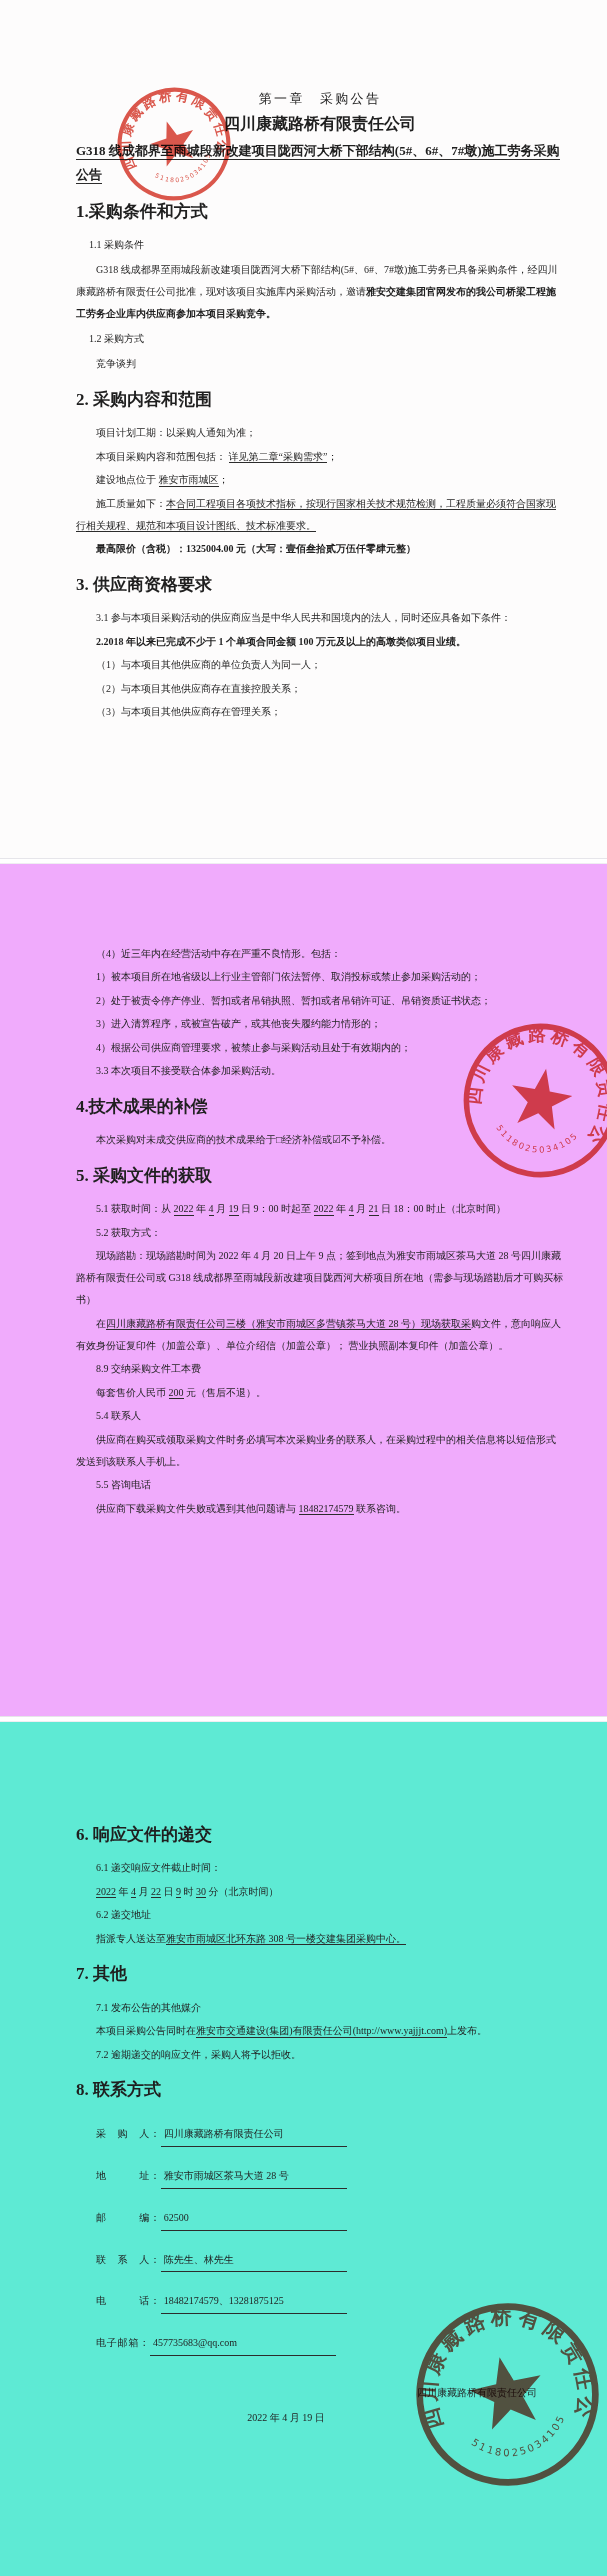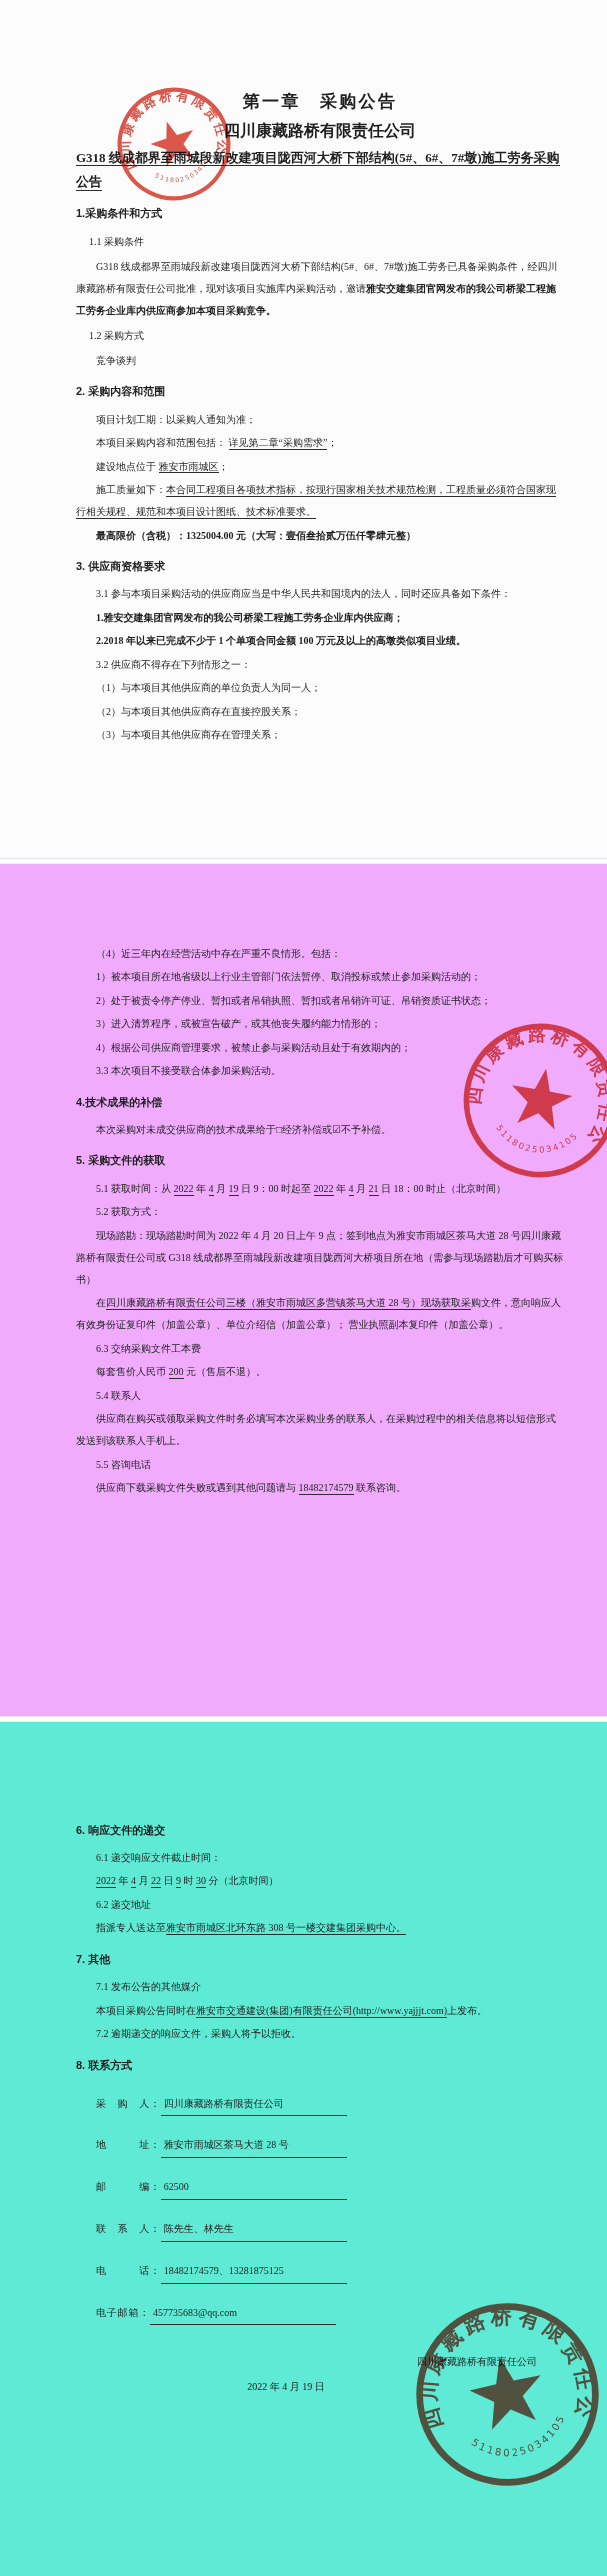--- a/index.html
+++ b/index.html
@@ -13,29 +13,29 @@
   .doc{width:607px}
   .page{position:relative;width:607px;overflow:hidden}
   .page-1{height:858px;background:#fdfcfc;padding:88px 43px 0 76px}
   .page-2{height:852px;background:#f0abfc;padding:77px 43px 0 76px}
   .page-3{height:855px;background:#5eead4;padding:88px 43px 0 76px}
   .page-gap{height:6px;background:#ffffff;border-top:0.8px solid #e6e5ea;border-bottom:0.8px solid #efeef2}
 
   .blk{font-size:10px;line-height:2.2}
   .p{text-indent:2em;margin:1.5px 0}
   .sub{text-indent:1.3em;margin:3px 0}
-  .title-chapter{text-align:center;text-indent:0;font-weight:bold;font-size:17px;letter-spacing:2.3px;line-height:1.7}
+  .title-chapter{text-align:center;text-indent:0;font-weight:normal;font-size:13px;letter-spacing:2.3px;line-height:1.7}
   .title-company{
     text-align:center;text-indent:0;font-weight:bold;font-size:16px;line-height:1.8;
     font-family:"Liberation Sans","DejaVu Sans",sans-serif;
   }
   .title-announce{text-align:left;text-indent:0;font-weight:bold;font-size:13px;line-height:1.85;margin-bottom:3px}
   .h1{
-    font-family:Liberation Sans, sans-serif;
-    font-weight:bold;font-size:11px;line-height:1.7;
+    font-family:Liberation Serif, serif;
+    font-weight:bold;font-size:17px;line-height:1.7;
     margin:10.6px 0 7.6px;text-indent:0;
   }
   .pagenum{text-align:center;text-indent:0;margin-top:18px;font-size:10.6px}
   .u{border-bottom:0.8px solid #2c2c2c;padding-bottom:0.8px}
   .b{font-weight:bold}
 
   .row{margin:18px 0;text-indent:2em}
   .row .lbl{letter-spacing:0.8px}
   .row .val{border-bottom:0.8px solid #2c2c2c;display:inline-block;min-width:186px;text-indent:0;padding:0 3px 0.8px 3px}
 
@@ -66,23 +66,21 @@
         <div class="blk sub"><span>1.2 采购方式</span></div>
         <div class="blk p"><span>竞争谈判</span></div>
         <div class="blk h1"><span>2. 采购内容和范围</span></div>
         <div class="blk p"><span>项目计划工期：以采购人通知为准；</span></div>
         <div class="blk p"><span>本项目采购内容和范围包括： </span><span class="u">详见第二章“采购需求”</span><span>；</span></div>
         <div class="blk p"><span>建设地点位于 </span><span class="u">雅安市雨城区</span><span>；</span></div>
         <div class="blk p"><span>施工质量如下：</span><span class="u">本合同工程项目各项技术指标，按现行国家相关技术规范检测，工程质量必须符合国家现行相关规程、规范和本项目设计图纸、技术标准要求。</span></div>
         <div class="blk p"><span class="b">最高限价（含税）：1325004.00 元（大写：壹佰叁拾贰万伍仟零肆元整）</span></div>
         <div class="blk h1"><span>3.  供应商资格要求</span></div>
         <div class="blk p"><span>3.1 参与本项目采购活动的供应商应当是中华人民共和国境内的法人，同时还应具备如下条件：</span></div>
-        <div class="blk p"><span class="b">1.雅安交建集团官网发布的我公司桥梁工程施工劳务企业库内供应商；</span></div>
         <div class="blk p"><span class="b">2.2018 年以来已完成不少于 1 个单项合同金额 100 万元及以上的高墩类似项目业绩。</span></div>
-        <div class="blk p"><span>3.2  供应商不得存在下列情形之一：</span></div>
         <div class="blk p"><span>（1）与本项目其他供应商的单位负责人为同一人；</span></div>
         <div class="blk p"><span>（2）与本项目其他供应商存在直接控股关系；</span></div>
         <div class="blk p"><span>（3）与本项目其他供应商存在管理关系；</span></div>
         <div class="blk pagenum"></div>
       </div>
     <div class="seal seal-p1">
       <svg viewBox="0 0 200 200">
         <circle cx="100" cy="100" r="92" fill="none" stroke="#d63c2f" stroke-width="7"></circle>
         <polygon fill="#d63c2f" points="100,60 109.4,87.1 138,87.6 115.2,104.9 123.5,132.4 100,116 76.5,132.4 84.8,104.9 62,87.6 90.6,87.1"></polygon>
         <path id="sealTop1" d="M 32,132 A 75,75 0 1 1 168,132" fill="none"></path>
@@ -103,21 +101,21 @@
         <div class="blk p"><span>3）进入清算程序，或被宣告破产，或其他丧失履约能力情形的；</span></div>
         <div class="blk p"><span>4）根据公司供应商管理要求，被禁止参与采购活动且处于有效期内的；</span></div>
         <div class="blk p"><span>3.3  本次项目不接受联合体参加采购活动。</span></div>
         <div class="blk h1"><span>4.技术成果的补偿</span></div>
         <div class="blk p"><span>本次采购对未成交供应商的技术成果给于□经济补偿或☑不予补偿。</span></div>
         <div class="blk h1"><span>5.  采购文件的获取</span></div>
         <div class="blk p"><span>5.1 获取时间：从 </span><span class="u">2022</span><span> 年 </span><span class="u">4</span><span> 月 </span><span class="u">19</span><span> 日 9：00 时起至 </span><span class="u">2022</span><span> 年 </span><span class="u">4</span><span> 月 </span><span class="u">21</span><span> 日 18：00 时止（北京时间）</span></div>
         <div class="blk p"><span>5.2  获取方式：</span></div>
         <div class="blk p"><span>现场踏勘：现场踏勘时间为 2022 年 4 月 20 日上午 9 点；签到地点为雅安市雨城区茶马大道 28 号四川康藏路桥有限责任公司或 G318 线成都界至雨城段新改建项目陇西河大桥项目所在地（需参与现场踏勘后才可购买标书）</span></div>
         <div class="blk p"><span>在</span><span class="u">四川康藏路桥有限责任公司三楼（雅安市雨城区多营镇茶马大道 28 号）现场获取采</span><span>购文件，意向响应人有效身份证复印件（加盖公章）、单位介绍信（加盖公章）； 营业执照副本复印件（加盖公章）。</span></div>
-        <div class="blk p"><span>6.3 交纳采购文件工本费</span></div>
+        <div class="blk p"><span>8.9 交纳采购文件工本费</span></div>
         <div class="blk p"><span>每套售价人民币 </span><span class="u">200</span><span> 元（售后不退）。</span></div>
         <div class="blk p"><span>5.4 联系人</span></div>
         <div class="blk p"><span>供应商在购买或领取采购文件时务必填写本次采购业务的联系人，在采购过程中的相关信息将以短信形式发送到该联系人手机上。</span></div>
         <div class="blk p"><span>5.5 咨询电话</span></div>
         <div class="blk p"><span>供应商下载采购文件失败或遇到其他问题请与 </span><span class="u">18482174579</span><span> 联系咨询。</span></div>
       </div>
     <div class="seal seal-p2">
       <svg viewBox="0 0 200 200">
         <circle cx="100" cy="100" r="92" fill="none" stroke="#d63c2f" stroke-width="7"></circle>
         <polygon fill="#d63c2f" points="100,60 109.4,87.1 138,87.6 115.2,104.9 123.5,132.4 100,116 76.5,132.4 84.8,104.9 62,87.6 90.6,87.1"></polygon>

